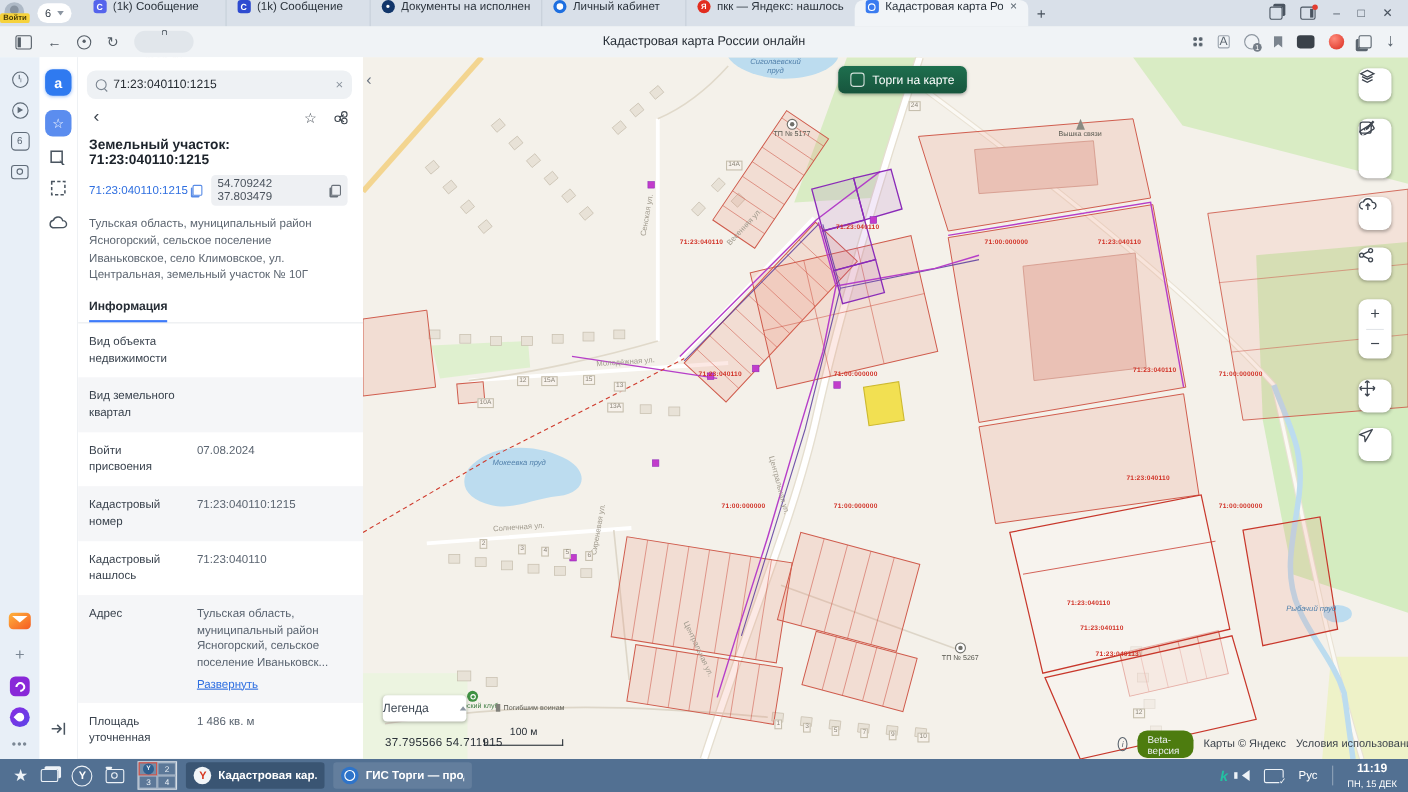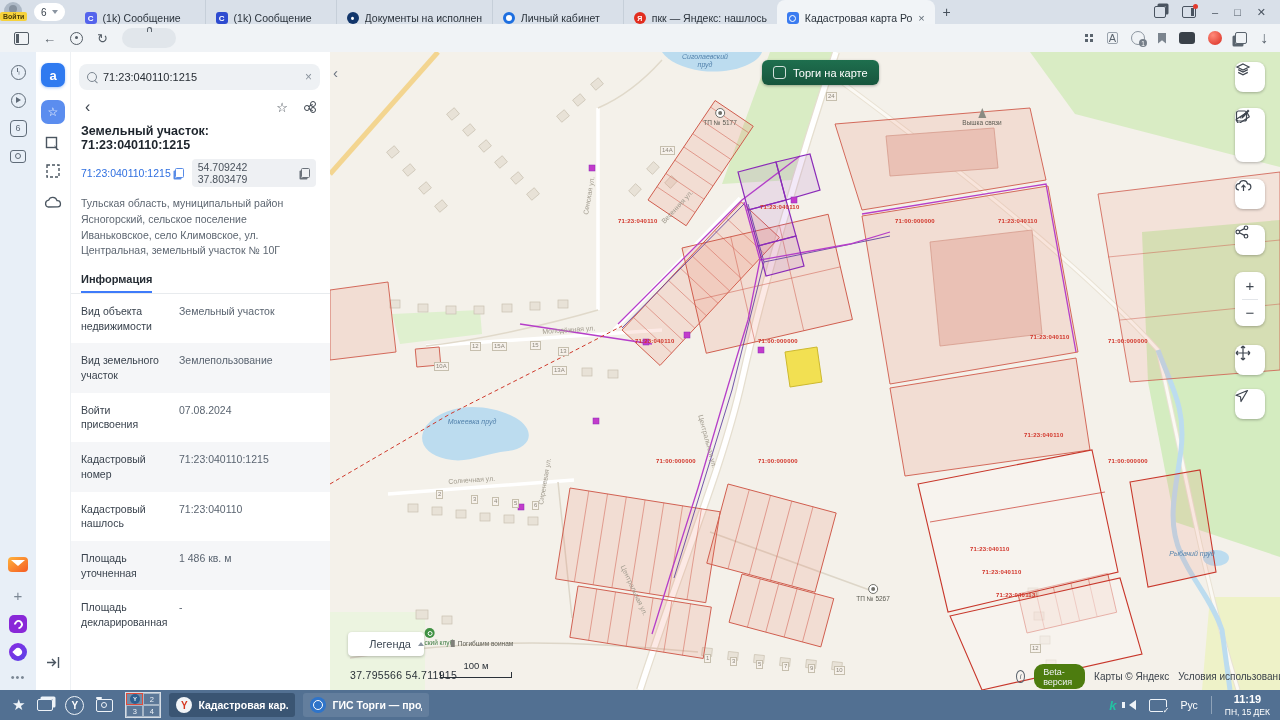--- a/index.html
+++ b/index.html
@@ -13,21 +13,21 @@
           background:#aeb9c6;overflow:hidden;}
   .avatar::after{content:"";position:absolute;left:5px;top:3px;width:8px;height:8px;border-radius:50%;background:#87929f;
                  box-shadow:0 9px 0 2px #87929f;}
   .login-badge{position:absolute;left:0px;top:12px;background:#f6d23c;color:#4a3d08;font-size:7px;
                padding:1px 3px;border-radius:2px;font-weight:bold;z-index:3;}
   .tab-counter{height:18px;margin-left:8px;background:#fff;border-radius:9px;display:flex;align-items:center;
                padding:0 7px;font-size:10px;color:#39424c;gap:5px;flex:none;}
   .caret-down{width:0;height:0;border-left:3.5px solid transparent;border-right:3.5px solid transparent;
               border-top:4px solid #8b95a1;}
   #tabs{display:flex;align-items:stretch;height:24px;margin-left:10px;max-width:860px;overflow:hidden;}
-  .tab{display:flex;align-items:flex-end;gap:6px;padding:0 10px;font-size:10.5px;color:#2b333c;
+  .tab{display:flex;align-items:flex-start;gap:6px;padding:0 10px;font-size:10.5px;color:#2b333c;
        max-width:150px;min-width:110px;position:relative;}
   .tab + .tab{border-left:1px solid #c6cfd9;}
   .tab.active{background:#f1f4f7;border-radius:8px 8px 0 0;border-left:none;}
   .tab-label{white-space:nowrap;overflow:hidden;flex:1;}
   .tab-close{color:#5f6a75;font-size:11px;flex:none;}
   .tab-close:empty{display:none;}
   .favicon{width:12px;height:12px;border-radius:3px;position:relative;flex:none;}
   .favicon::after{position:absolute;inset:0;display:flex;align-items:center;justify-content:center;
                   color:#fff;font-size:8px;font-weight:bold;}
   .c-purple{background:#5564ec;} .c-purple::after{content:"C";}
@@ -150,21 +150,21 @@
   .marker.club .m-lb{color:#3f7d44;}
   .marker.mon{flex-direction:row;gap:3px;}
   .marker.mon .m-ic{width:4px;height:7px;background:#80807a;}
   
   #map-collapse{position:absolute;left:3px;top:12px;font-size:15px;color:#6b7480;z-index:5;}
   #trades-btn{position:absolute;left:432px;top:8px;height:25px;background:linear-gradient(180deg,#1e6f4e,#17553d);
       border-radius:6px;display:flex;align-items:center;gap:7px;padding:0 11px;color:#fff;font-size:11px;z-index:5;
       box-shadow:0 1px 3px rgba(0,0,0,.3);}
   #trades-check{width:11px;height:11px;border:1.4px solid rgba(255,255,255,.8);border-radius:3px;}
   #legend-btn{position:absolute;left:18px;top:580px;width:76px;height:24px;background:#fff;border-radius:4px;
-      box-shadow:0 1px 3px rgba(0,0,0,.25);display:flex;align-items:center;justify-content:flex-end;gap:7px;
+      box-shadow:0 1px 3px rgba(0,0,0,.25);display:flex;align-items:center;justify-content:space-between;gap:7px;
       font-size:11px;color:#3e4854;z-index:5;}
   .caret-up{width:0;height:0;border-left:3.5px solid transparent;border-right:3.5px solid transparent;border-bottom:4px solid #8b95a1;}
   #map-coords{position:absolute;left:20px;top:617px;font-size:10.5px;color:#2a3138;z-index:5;letter-spacing:.3px;}
   #scale-box{position:absolute;left:110px;top:608px;width:72px;z-index:5;text-align:center;}
   #scale-label{font-size:9.5px;color:#2a3138;}
   #scale-bar{height:5px;border-left:1px solid #2a3138;border-right:1px solid #2a3138;border-bottom:1px solid #2a3138;margin-top:1px;}
   #credits{position:absolute;left:686px;top:612px;display:flex;align-items:center;gap:9px;z-index:5;}
   #info-circ{width:11px;height:11px;border:1.2px solid #5a636d;border-radius:50%;color:#5a636d;font-size:7.5px;
       display:flex;align-items:center;justify-content:center;font-style:italic;}
   #beta-pill{background:#4d7c0f;color:#eef1f4;font-size:9px;padding:2.5px 9px;border-radius:9px;}
@@ -282,20 +282,21 @@
       </span>
     <span class="tb-ic">←</span>
     <span class="tb-ic">
         <span class="protect-ic"></span>
       </span>
     <span class="tb-ic">↻</span>
     <span class="url-chip">
       <span class="lock-ic"></span>
       <span>map.ru</span>
     </span>
+    <div id="page-title">Кадастровая карта России онлайн</div>
     <div id="tb-right">
       <span class="tiles-ic"></span>
       <span class="tr-ic">A</span>
       <span class="keys-ic"></span>
       <span class="flag-ic"></span>
       <span class="widget-ic"></span>
       <span class="prof-ic"></span>
       <span class="colls-ic"></span>
       <span>↓</span>
     </div>
@@ -388,32 +389,24 @@
         </span>
       </div>
       <div id="address">Тульская область, муниципальный район Ясногорский, сельское поселение Иваньковское, село Климовское, ул. Центральная, земельный участок № 10Г</div>
       <div id="info-tab-row">
         <span id="info-tab">Информация</span>
       </div>
       <div id="info-table">
 
           <div class="info-row">
             <div class="info-label">Вид объекта недвижимости</div>
-            <div class="info-value">
-              <span>Земельный участок</span>
-              
-            </div>
           </div>
 
           <div class="info-row">
-            <div class="info-label">Вид земельного участок</div>
-            <div class="info-value">
-              <span>Землепользование</span>
-              
-            </div>
+            <div class="info-label">Вид земельного квартал</div>
           </div>
 
           <div class="info-row">
             <div class="info-label">Войти присвоения</div>
             <div class="info-value">
               <span>07.08.2024</span>
               
             </div>
           </div>
 
@@ -426,20 +419,27 @@
           </div>
 
           <div class="info-row">
             <div class="info-label">Кадастровый нашлось</div>
             <div class="info-value">
               <span>71:23:040110</span>
               
             </div>
           </div>
 
+          <div class="info-row">
+            <div class="info-label">Адрес</div>
+            <div class="info-value">
+              <span>Тульская область, муниципальный район Ясногорский, сельское поселение Иваньковск...</span>
+              <a class="expand-link">Развернуть</a>
+            </div>
+          </div>
 
           <div class="info-row">
             <div class="info-label">Площадь уточненная</div>
             <div class="info-value">
               <span>1 486 кв. м</span>
               
             </div>
           </div>
 
           <div class="info-row">

